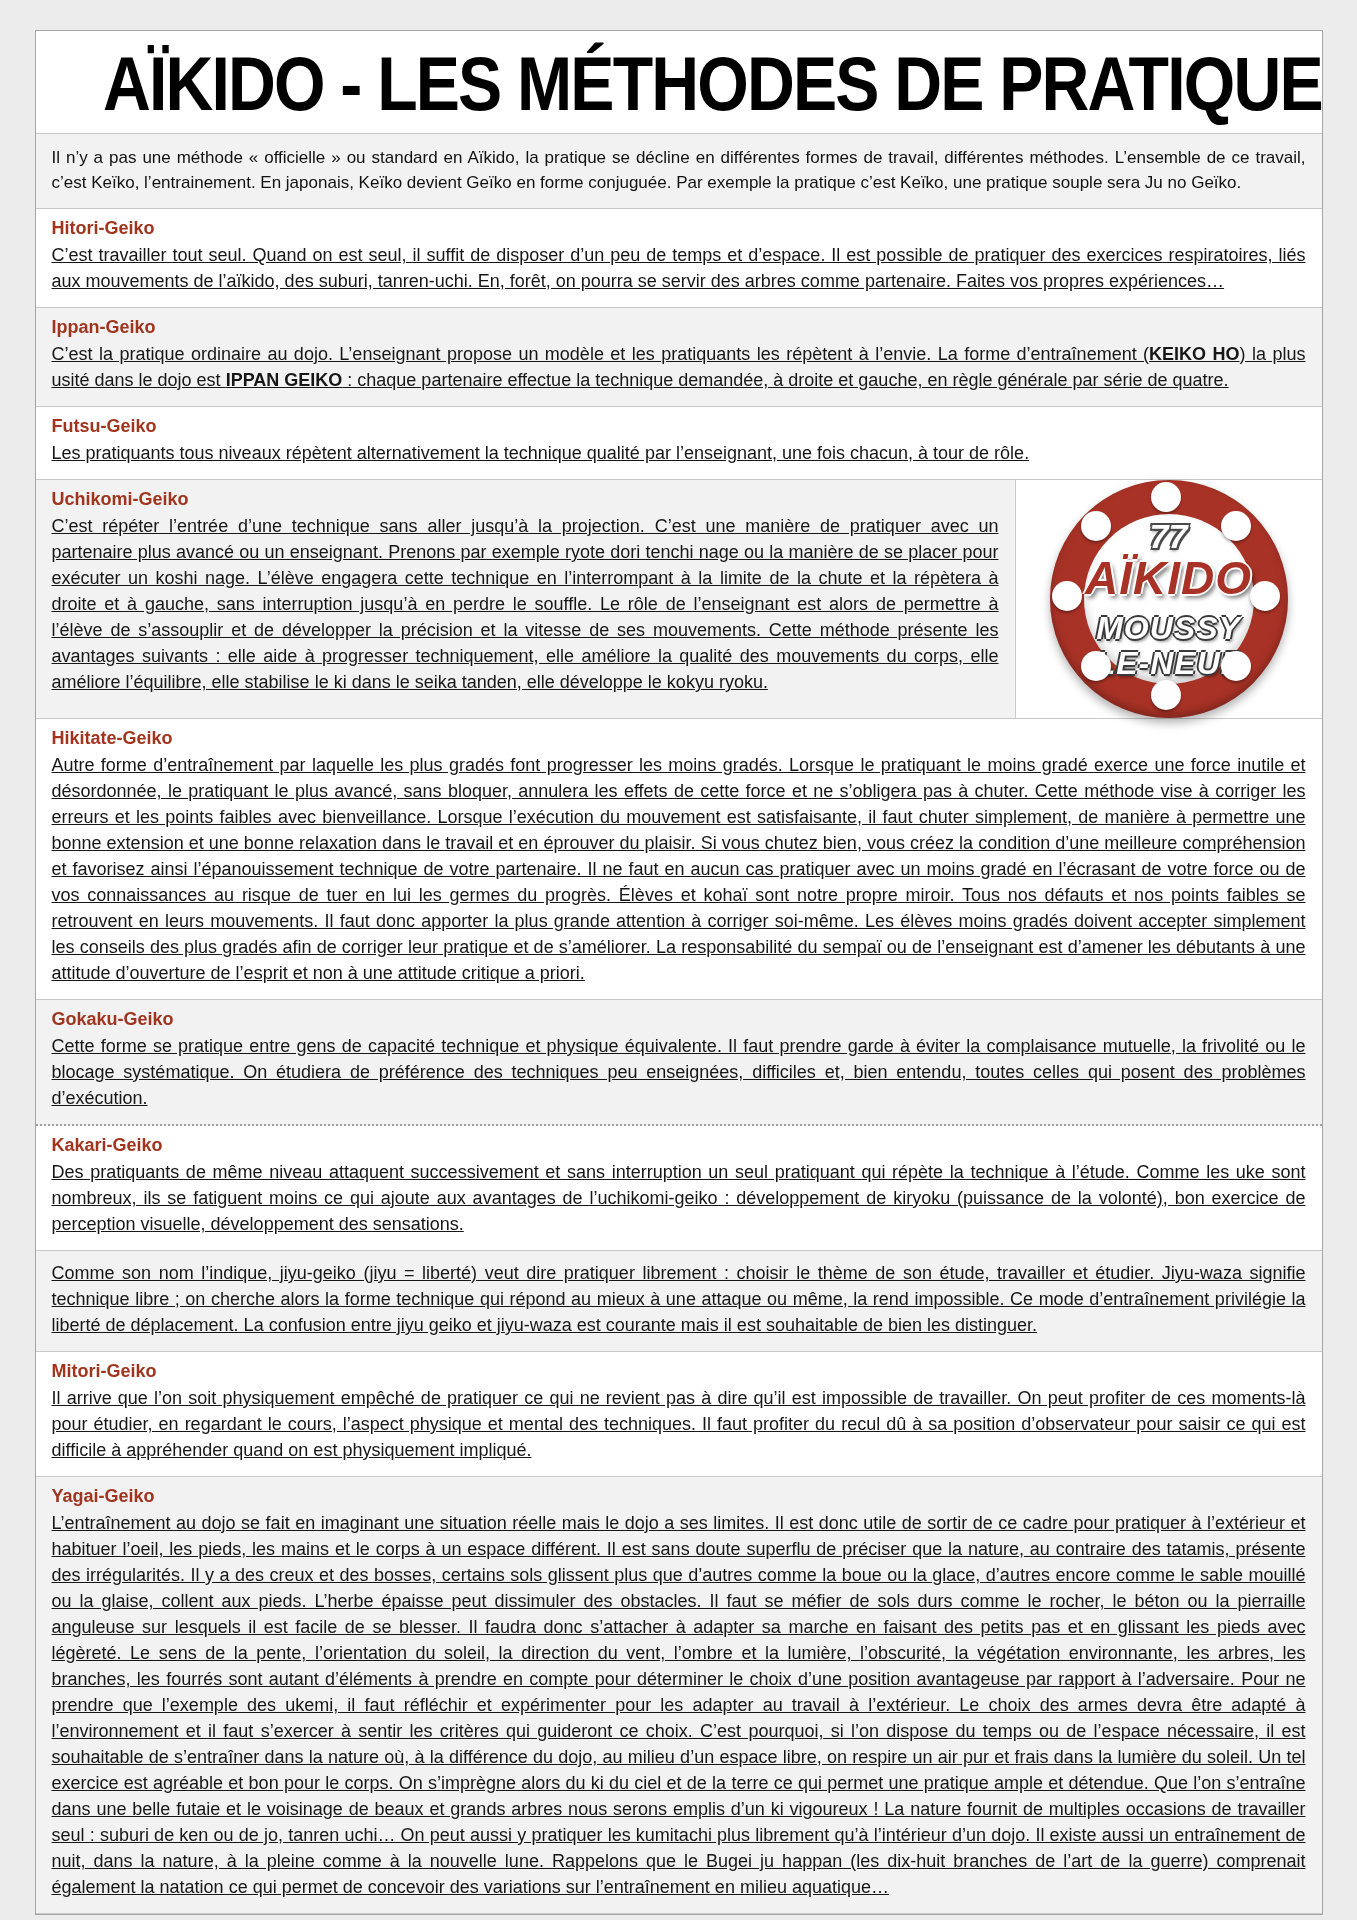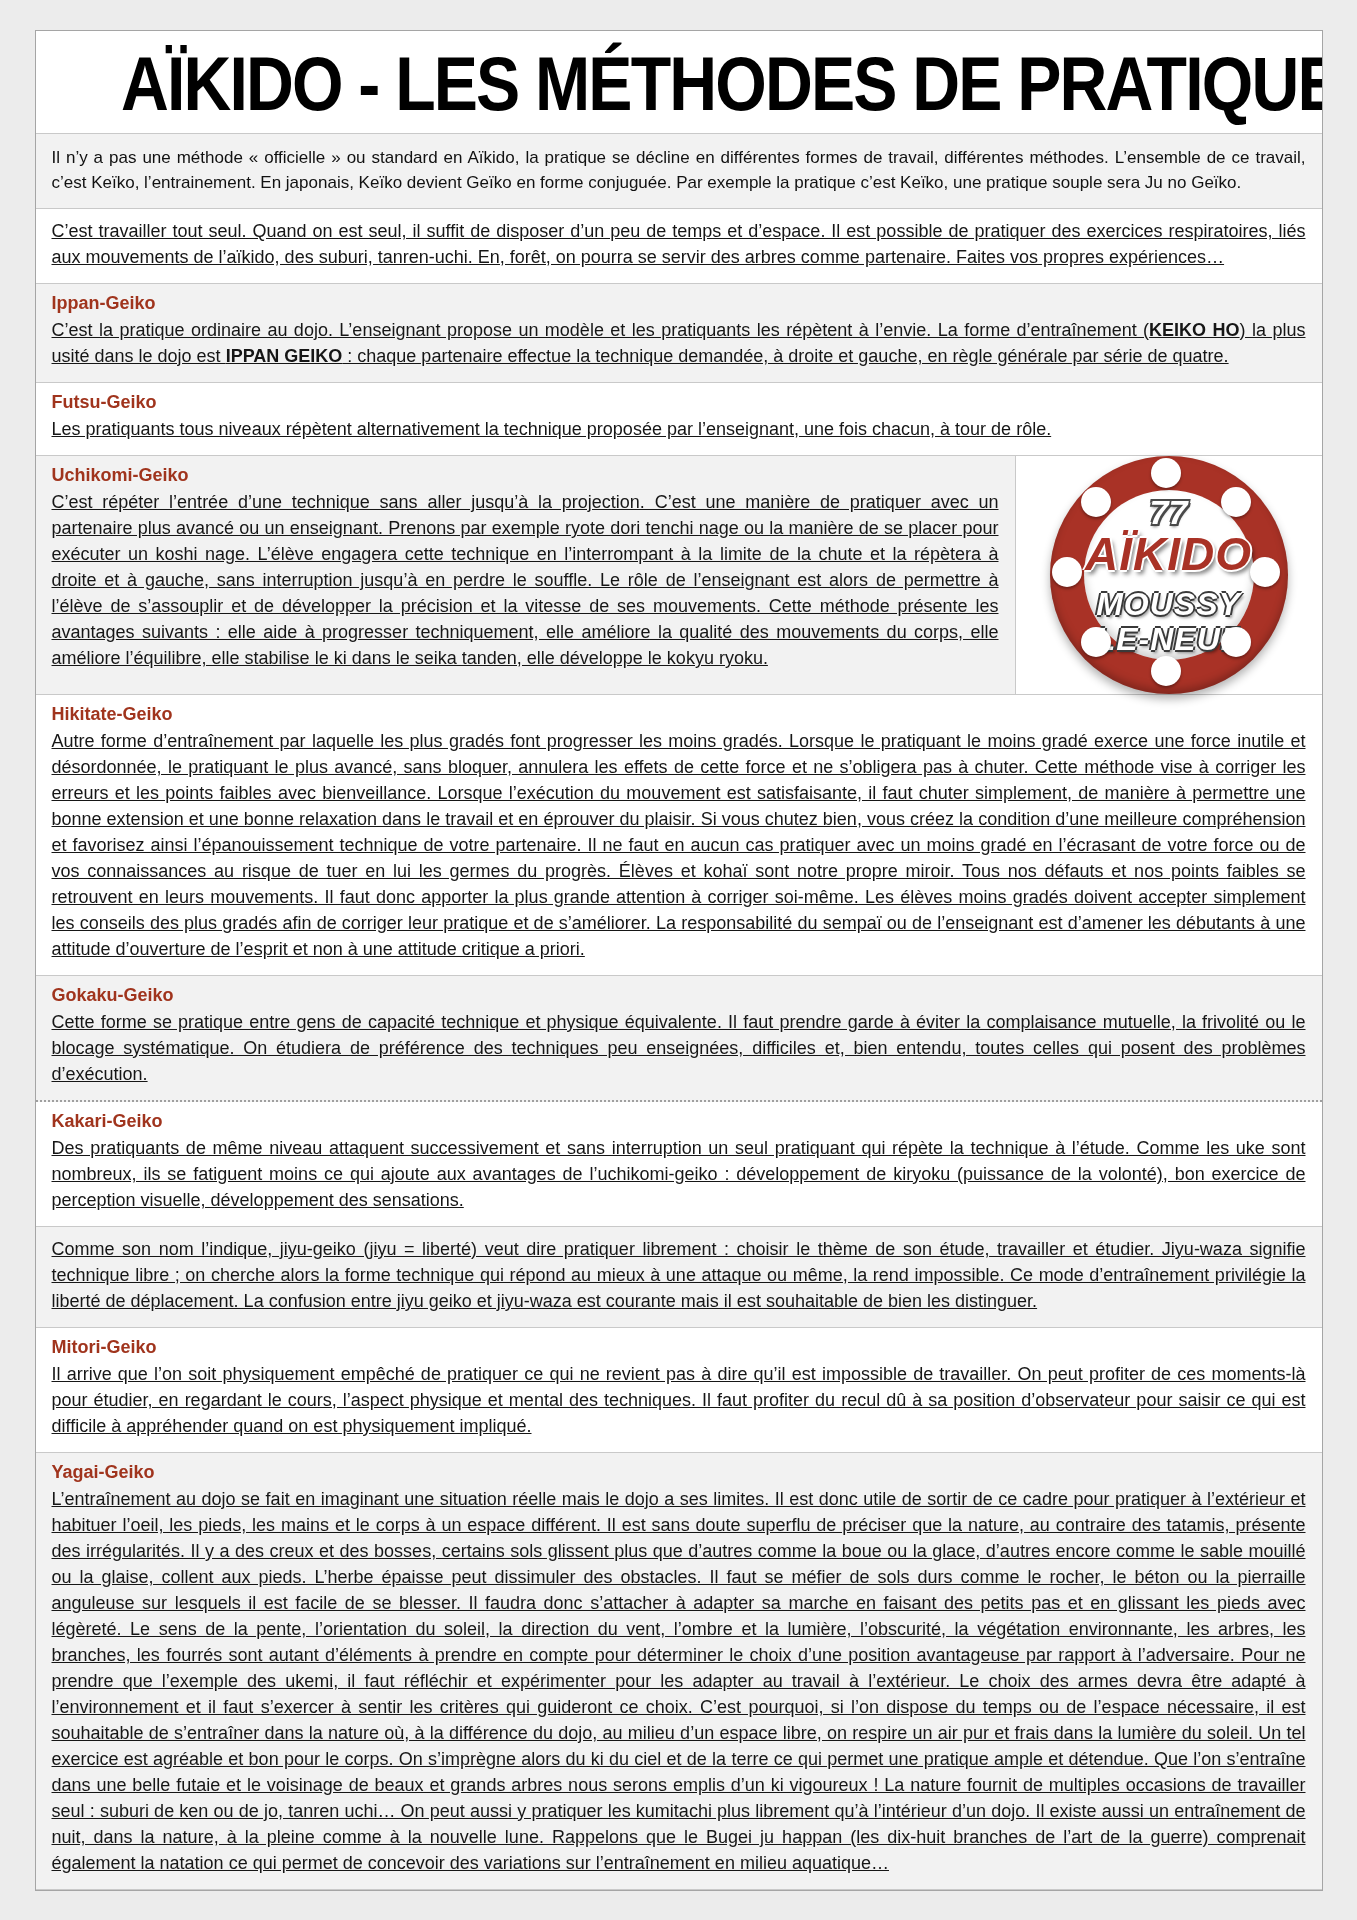--- a/index.html
+++ b/index.html
@@ -15,21 +15,21 @@
     font-family:"Liberation Sans","DejaVu Sans",sans-serif;
     color:#111;
   }
   .doc{
     width:1288px;
     margin:30px auto 6px;
     background:#fff;
     border:1px solid #a5a5a5;
   }
   .title-block{
-    padding:12px 32px 8px;
+    padding:12px 14px 8px;
     text-align:center;
     border-bottom:1px solid var(--border-color);
     overflow:hidden;
   }
   h1.page-title{
     margin:0;
     font-size:72px;
     font-weight:bold;
     letter-spacing:-2px;
     white-space:nowrap;
@@ -136,37 +136,38 @@
 
   <div class="title-block">
     <h1 class="page-title">AÏKIDO - LES MÉTHODES DE PRATIQUE</h1>
   </div>
 
   <div class="intro">Il n’y a pas une méthode « officielle » ou standard en Aïkido, la pratique se décline en différentes formes de travail, différentes méthodes. L’ensemble de ce travail, c’est Keïko, l’entrainement. En japonais, Keïko devient Geïko en forme conjuguée. Par exemple la pratique c’est Keïko, une pratique souple sera Ju no Geïko.</div>
 
   <div id="sections-container">
   <section class="method">
     <div class="sec-text">
+      <h2>Hitori-Geiko</h2>
       <p class="body"><span>C’est travailler tout seul. Quand on est seul, il suffit de disposer d’un peu de temps et d’espace. Il est possible de pratiquer des exercices respiratoires, liés aux mouvements de l’aïkido, des suburi, tanren-uchi. En, forêt, on pourra se servir des arbres comme partenaire. Faites vos propres expériences…</span></p>
     </div>
 
   </section>
 
   <section class="method alt">
     <div class="sec-text">
       <h2>Ippan-Geiko</h2>
       <p class="body"><span>C’est la pratique ordinaire au dojo. L’enseignant propose un modèle et les pratiquants les répètent à l’envie. La forme d’entraînement (</span><span style="font-weight: bold;">KEIKO HO</span><span>) la plus usité dans le dojo est </span><span style="font-weight: bold;">IPPAN GEIKO</span><span> : chaque partenaire effectue la technique demandée, à droite et gauche, en règle générale par série de quatre.</span></p>
     </div>
 
   </section>
 
   <section class="method">
     <div class="sec-text">
       <h2>Futsu-Geiko</h2>
-      <p class="body"><span>Les pratiquants tous niveaux répètent alternativement la technique proposée par l’enseignant, une fois chacun, à tour de rôle.</span></p>
+      <p class="body"><span>Les pratiquants tous niveaux répètent alternativement la technique qualité par l’enseignant, une fois chacun, à tour de rôle.</span></p>
     </div>
 
   </section>
 
   <section class="method with-logo">
     <div class="sec-text">
       <h2>Uchikomi-Geiko</h2>
       <p class="body"><span>C’est répéter l’entrée d’une technique sans aller jusqu’à la projection. C’est une manière de pratiquer avec un partenaire plus avancé ou un enseignant. Prenons par exemple ryote dori tenchi nage ou la manière de se placer pour exécuter un koshi nage. L’élève engagera cette technique en l’interrompant à la limite de la chute et la répètera à droite et à gauche, sans interruption jusqu’à en perdre le souffle. Le rôle de l’enseignant est alors de permettre à l’élève de s’assouplir et de développer la précision et la vitesse de ses mouvements. Cette méthode présente les avantages suivants : elle aide à progresser techniquement, elle améliore la qualité des mouvements du corps, elle améliore l’équilibre, elle stabilise le ki dans le seika tanden, elle développe le kokyu ryoku.</span></p>
     </div>
     <div class="logo-slot">

